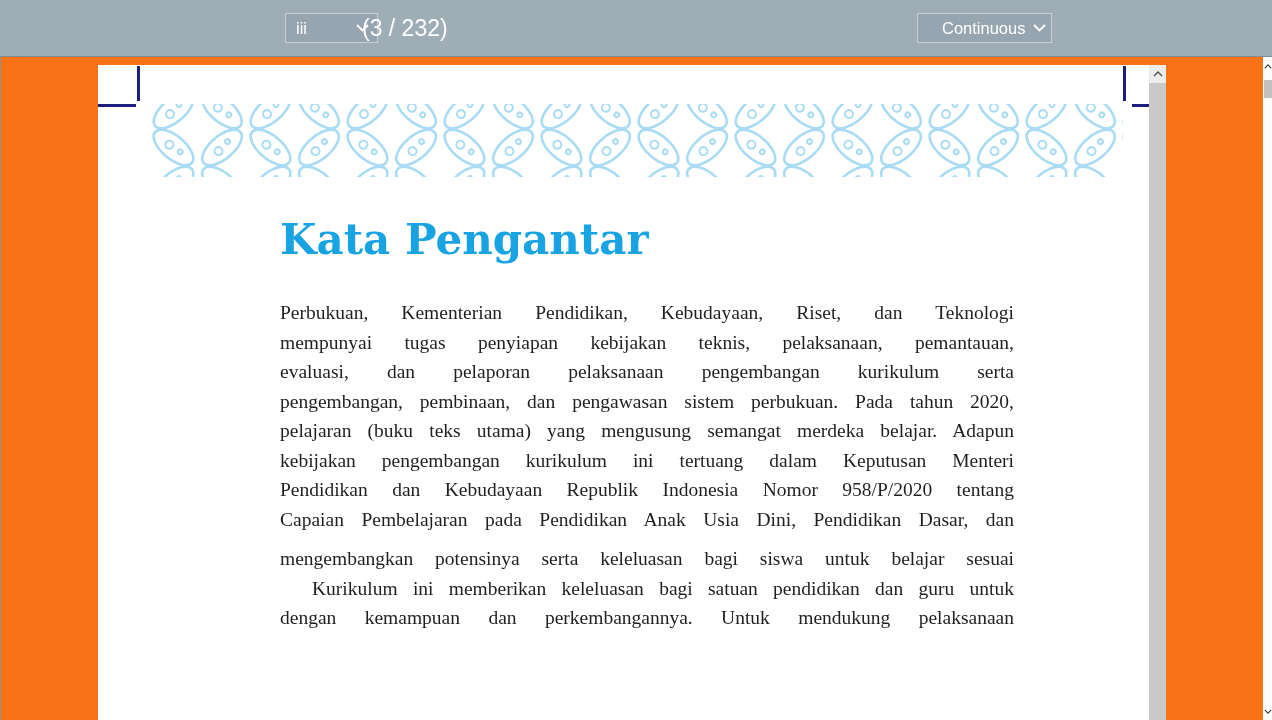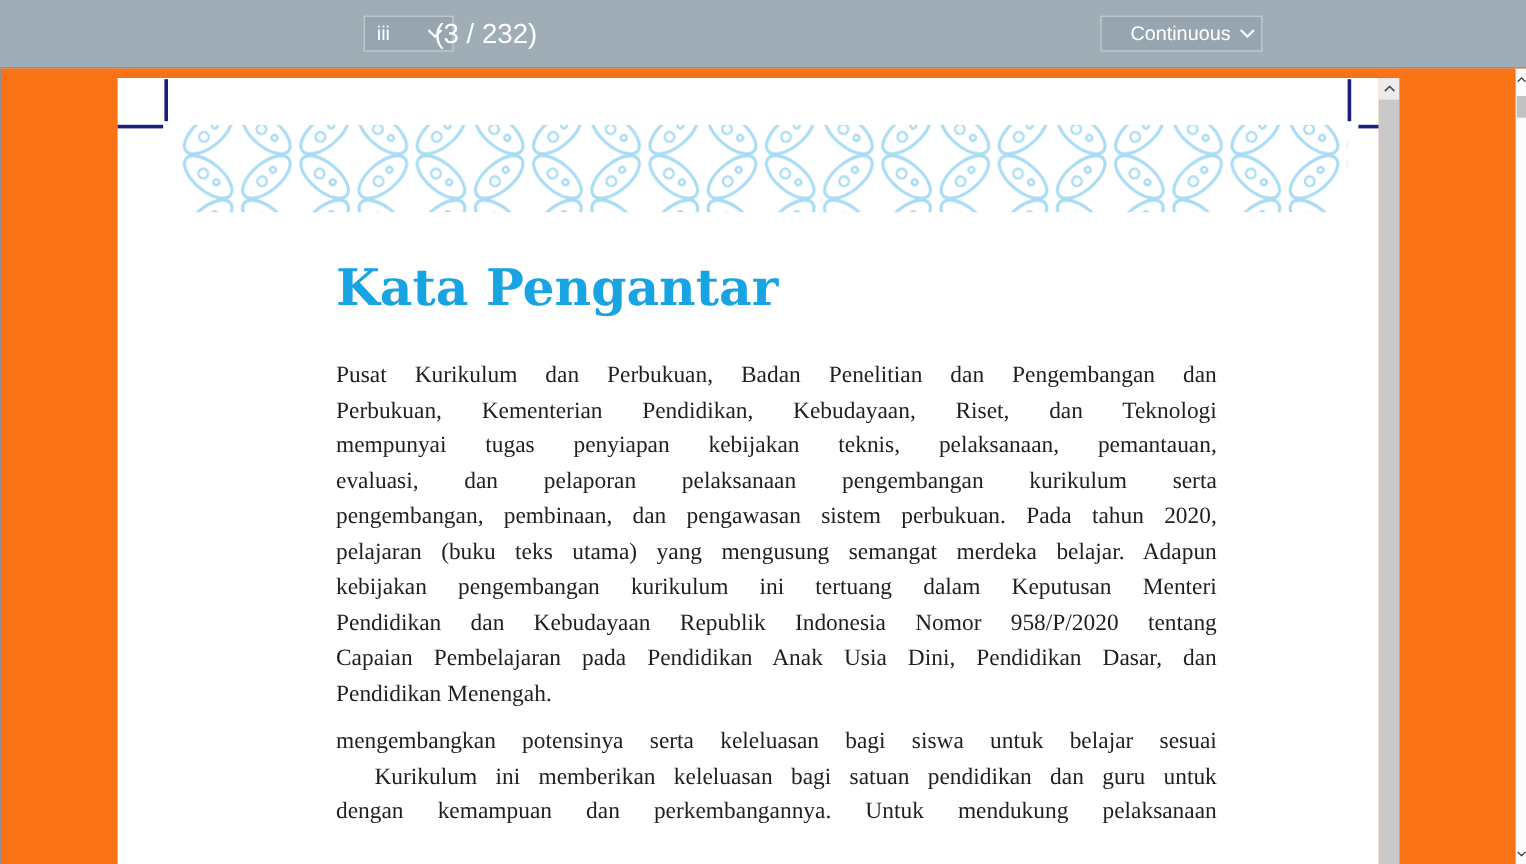--- a/index.html
+++ b/index.html
@@ -8,21 +8,21 @@
   .app { position:relative; width:1272px; height:720px; }
 
   
   .toolbar { position:absolute; left:0; top:0; width:1272px; height:57px;
              background:#9fadb7; border-bottom:1px solid #7e8d98; }
   .select { position:absolute; top:13px; height:30px; display:flex; align-items:center;
             justify-content:space-between; padding:0 8px 0 10px;
             background:#96a5b0; border:1px solid #c7d0d7; color:#ffffff;
             font-size:16.5px; cursor:pointer; }
   .select .chev { width:13px; height:8px; margin-left:8px; color:#ffffff; flex:0 0 auto; }
-  #page-select { left:285px; width:75px;margin-left:18px; }
+  #page-select { left:285px; width:93px; }
   #zoom-select { left:705px; width:123px; }
   #view-select { left:917px; width:135px;padding-left:24px; }
   .page-indicator { position:absolute; left:362px; top:0; height:57px; line-height:57px;
                     color:#ffffff; font-size:23px; }
 
   
   .viewer { position:absolute; left:0; top:57px; width:1272px; height:663px;
             background:#f97316; border-left:1px solid #8e8e8e; overflow:hidden; }
 
   .pdf-page { position:absolute; left:97px; top:8px; width:1051px; height:780px;
@@ -116,30 +116,28 @@
             <use href="#leafA" transform="translate(73,55.5) rotate(-40)"></use>
           </pattern>
         </defs>
         <rect x="0" y="0" width="974" height="73" fill="url(#kawung)"></rect>
       </svg>
 
       <div class="content">
         <div class="page-title">Kata Pengantar</div>
         <div id="paragraphs">
             <div class="para">
-              <div class="line">Pusat Kurikulum dan Perbukuan, Badan Penelitian dan Pengembangan dan</div>
               <div class="line">Perbukuan, Kementerian Pendidikan, Kebudayaan, Riset, dan Teknologi</div>
               <div class="line">mempunyai tugas penyiapan kebijakan teknis, pelaksanaan, pemantauan,</div>
               <div class="line">evaluasi, dan pelaporan pelaksanaan pengembangan kurikulum serta</div>
               <div class="line">pengembangan, pembinaan, dan pengawasan sistem perbukuan. Pada tahun 2020,</div>
               <div class="line">pelajaran (buku teks utama) yang mengusung semangat merdeka belajar. Adapun</div>
               <div class="line">kebijakan pengembangan kurikulum ini tertuang dalam Keputusan Menteri</div>
               <div class="line">Pendidikan dan Kebudayaan Republik Indonesia Nomor 958/P/2020 tentang</div>
               <div class="line">Capaian Pembelajaran pada Pendidikan Anak Usia Dini, Pendidikan Dasar, dan</div>
-              <div class="line last">Pendidikan Menengah.</div>
             </div>
             <div class="para">
               <div class="line">mengembangkan potensinya serta keleluasan bagi siswa untuk belajar sesuai</div>
               <div class="line indent">Kurikulum ini memberikan keleluasan bagi satuan pendidikan dan guru untuk</div>
               <div class="line">dengan kemampuan dan perkembangannya. Untuk mendukung pelaksanaan</div>
             </div>
           </div>
       </div>
     </div>
 

